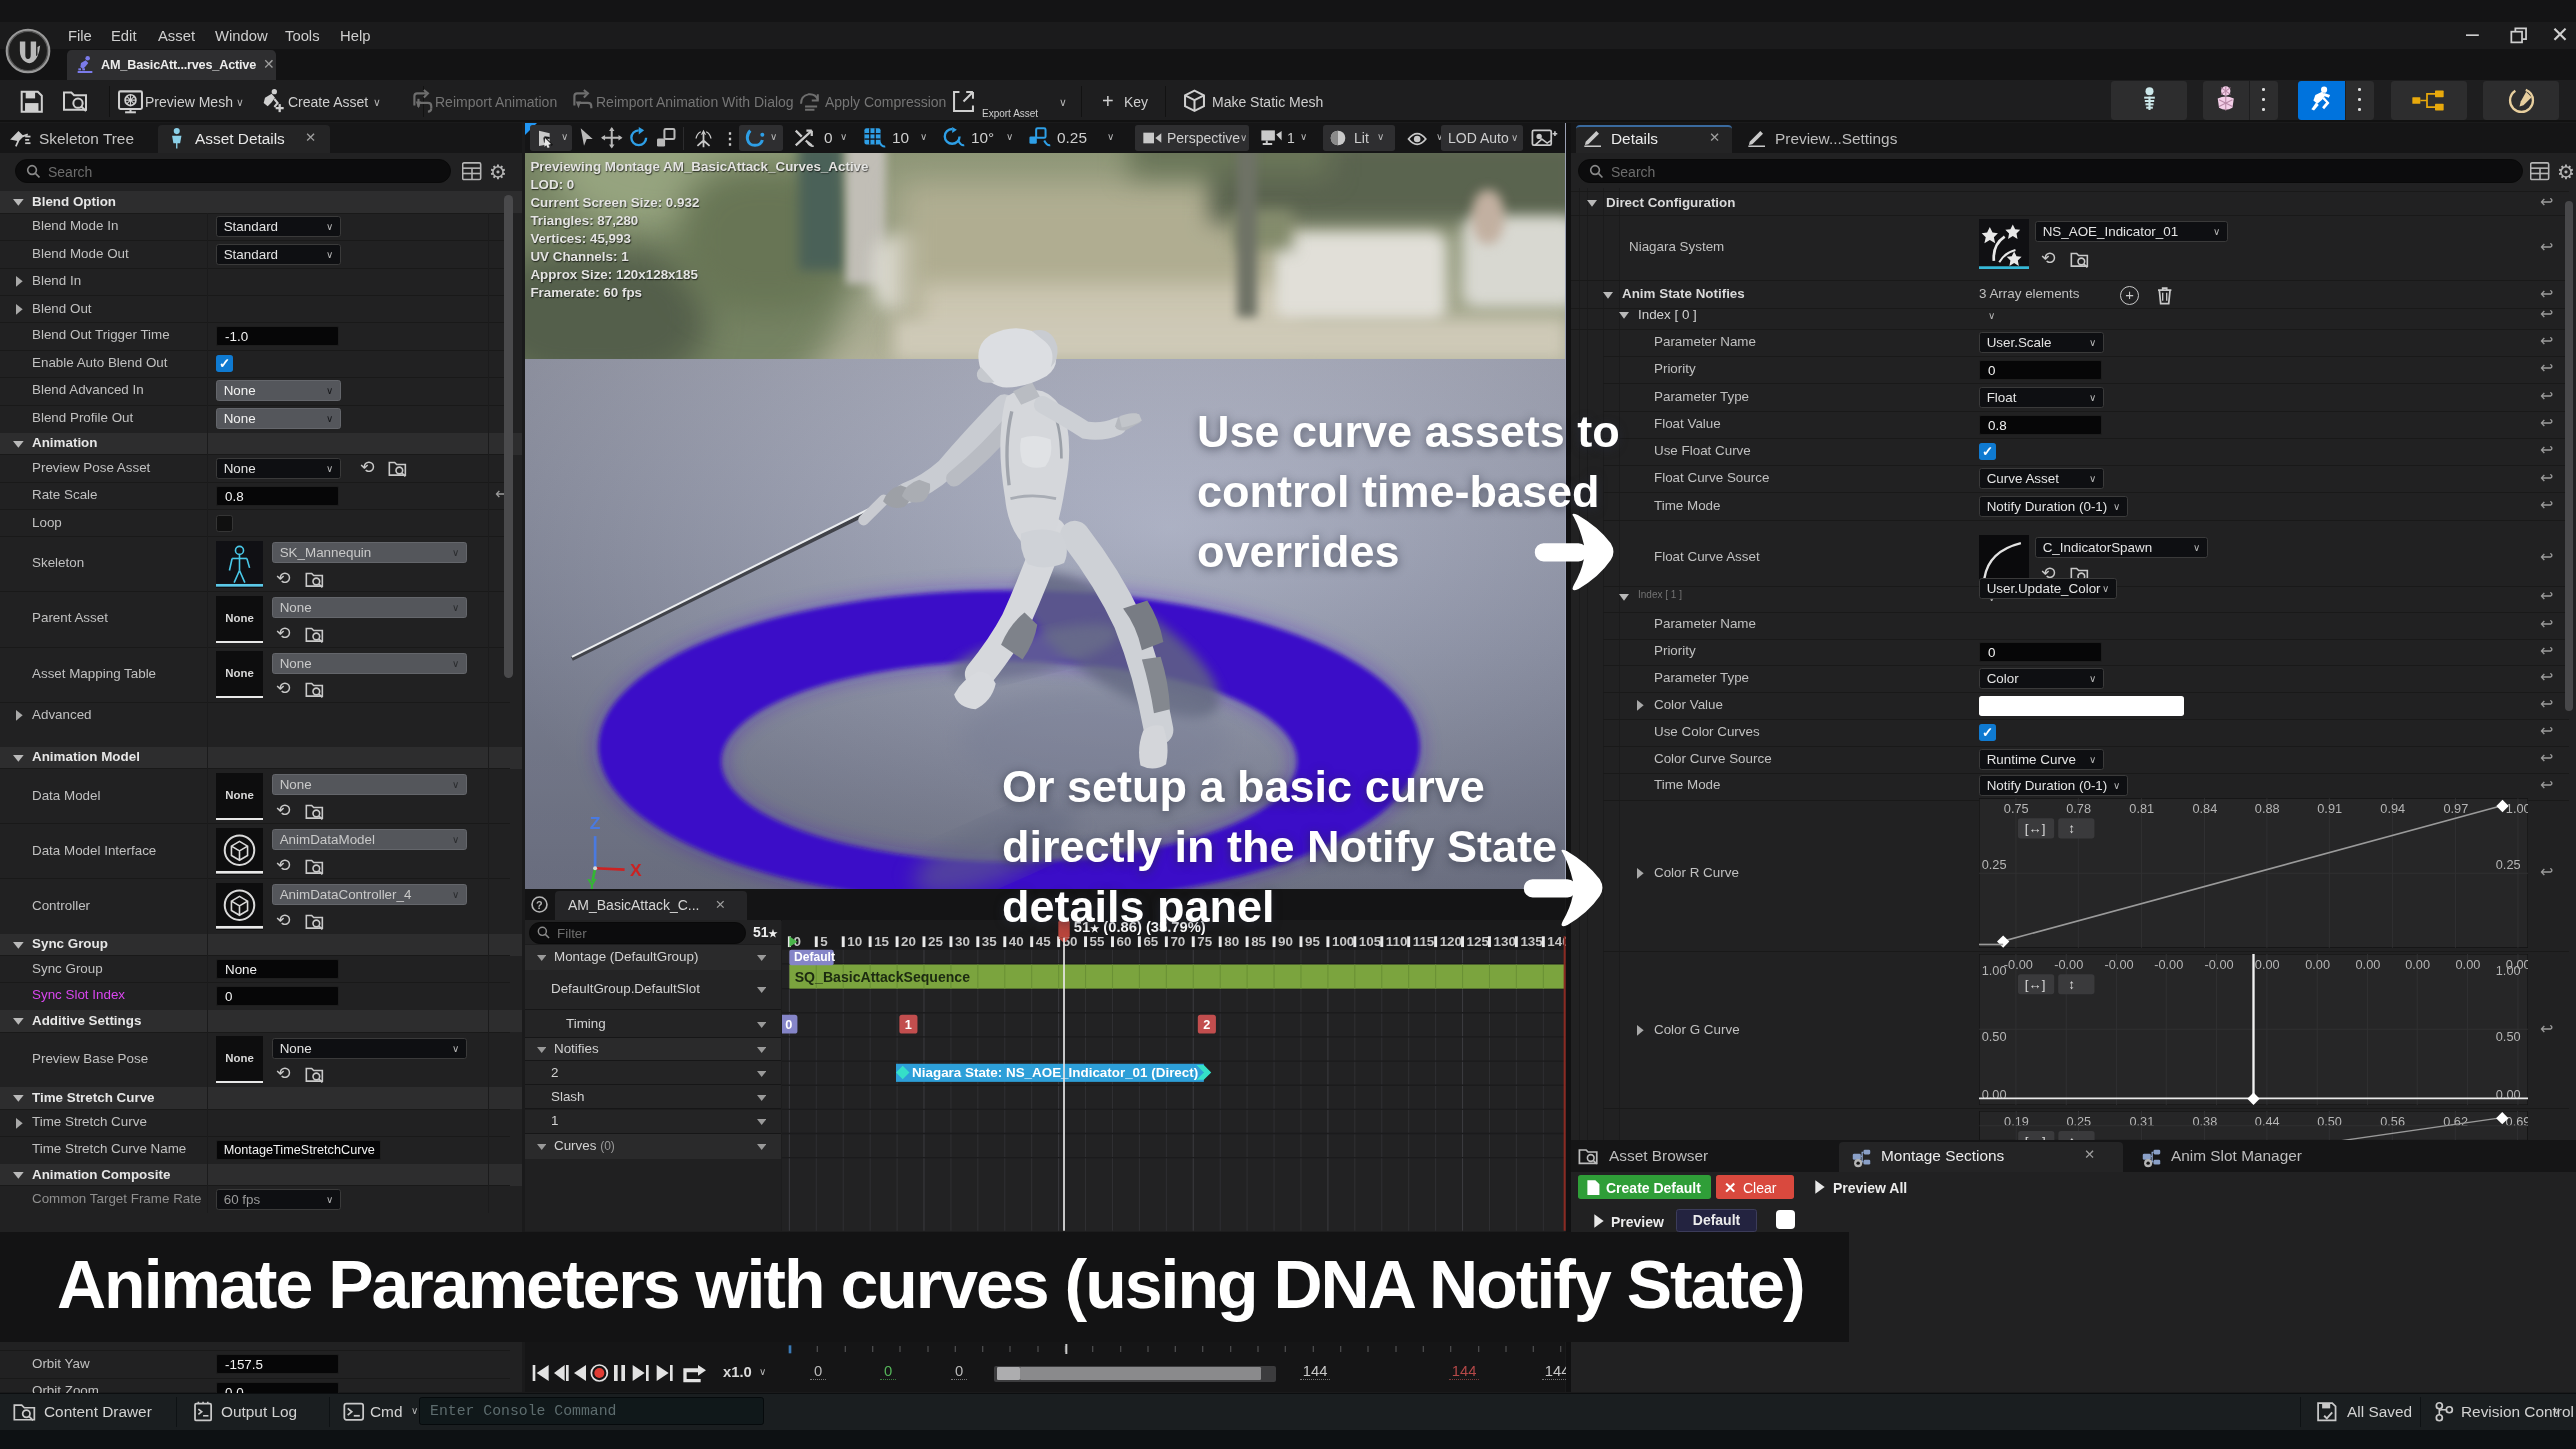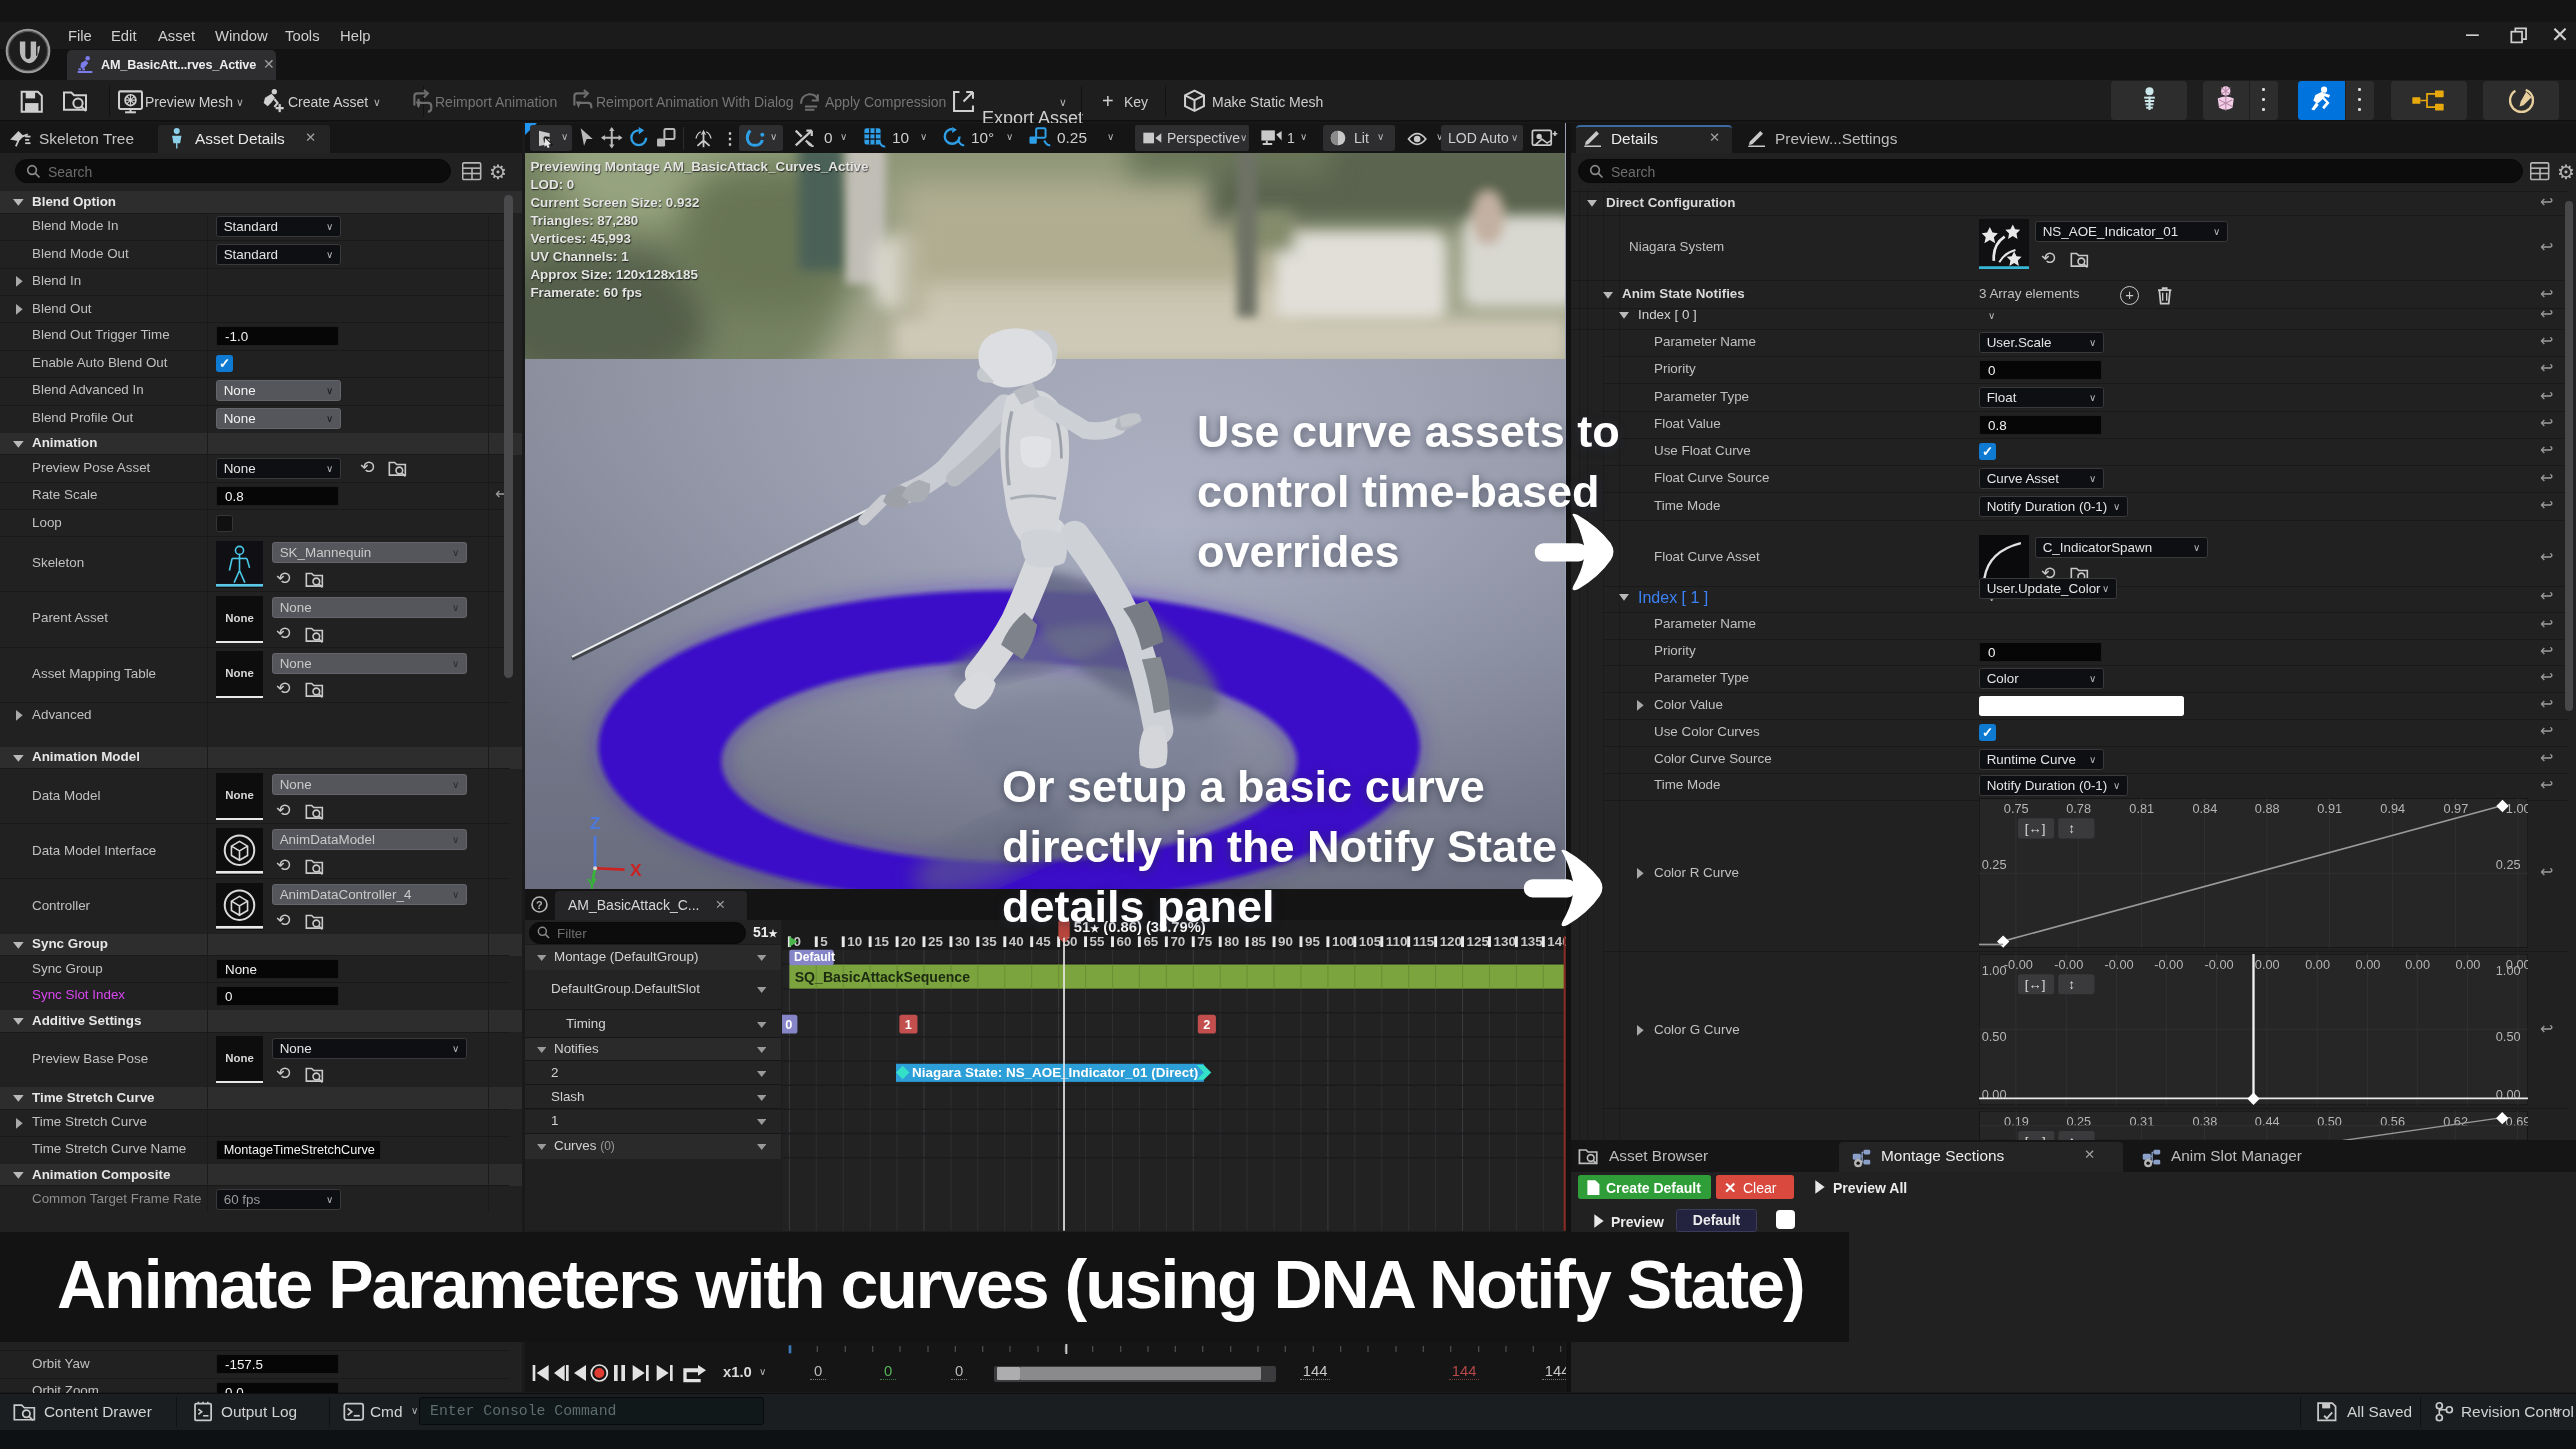--- a/index.html
+++ b/index.html
@@ -107,21 +107,21 @@
       <path d="M12 26 H30 M12 31 H26"></path>
     </g>
   </svg>
 <div class="a t dim" style="left:825px;top:94px;font-size:14px">Apply Compression</div>
 <svg class="a" style="left:950px;top:88px" width="27" height="27" viewBox="0 0 40 40">
     <g stroke="#cfcfcf" stroke-width="3" fill="none">
       <path d="M14 6 H6 V34 H34 V26"></path>
       <path d="M20 20 L34 6 M34 6 H24 M34 6 V16"></path>
     </g>
   </svg>
-<div class="a t" style="left:982px;top:108px;font-size:18px">Export Asset</div>
+<div class="a t" style="left:982px;top:108px;font-size:10px">Export Asset</div>
 <div class="a car" style="left:1059px;top:96px;font-size:10.7px">∨</div>
 <div class="a" style="left:1081px;top:86px;width:1.3px;height:31px;background:#121212"></div>
 <div class="a t" style="left:1102px;top:90px;font-size:20px;color:#cfcfcf">+</div>
 <div class="a t" style="left:1124px;top:94px;font-size:14px">Key</div>
 <div class="a" style="left:1165px;top:86px;width:1.3px;height:31px;background:#121212"></div>
 <svg class="a" style="left:1181px;top:88px" width="27" height="27" viewBox="0 0 40 40">
     <g stroke="#cfcfcf" stroke-width="3" fill="none">
       <path d="M20 4 L34 11 V27 L20 34 L6 27 V11 Z"></path>
       <path d="M6 11 L20 18 L34 11 M20 18 V34"></path>
     </g>
@@ -1121,21 +1121,21 @@
 <svg class="a" style="left:2070px;top:565px" width="20" height="19" viewBox="0 0 30 28">
     <path d="M2 5 H10 L13 8 H26 V24 H2 Z" fill="none" stroke="#c9c9c9" stroke-width="2.4"></path>
     <circle cx="17" cy="17" r="5" fill="none" stroke="#c9c9c9" stroke-width="2.4"></circle>
     <line x1="21" y1="21" x2="26" y2="26" stroke="#c9c9c9" stroke-width="2.4"></line>
   </svg>
 <div class="a reset" style="left:2540px;top:547px">↩</div>
 <div class="a" style="left:1603px;top:586px;width:966px;height:1.3px;background:#191919"></div>
 <svg class="a" style="left:1619px;top:594px" width="10" height="6.7" viewBox="0 0 15 10">
     <path d="M0 0 H15 L7.5 10 Z" fill="#b9b9b9"></path>
   </svg>
-<div class="a t" style="left:1638px;top:589px;color:#3b82f6;font-size:16px">Index [ 1 ]</div>
+<div class="a t" style="left:1638px;top:589px;color:#737373;font-size:10px">Index [ 1 ]</div>
 <div class="a car" style="left:1988px;top:592px">∨</div>
 <div class="a reset" style="left:2540px;top:586px">↩</div>
 <div class="a" style="left:1603px;top:612px;width:966px;height:1.3px;background:#191919"></div>
 <div class="a t" style="left:1654px;top:616px;color:#c0c0c0;font-size:13.4px">Parameter Name</div>
 <div class="a combo cv" style="left:1979px;top:578px;width:138px">
     <span>User.Update_Color</span>
     <span class="car">∨</span>
   </div>
 <div class="a reset" style="left:2540px;top:614px">↩</div>
 <div class="a" style="left:1603px;top:639px;width:966px;height:1.3px;background:#191919"></div>

